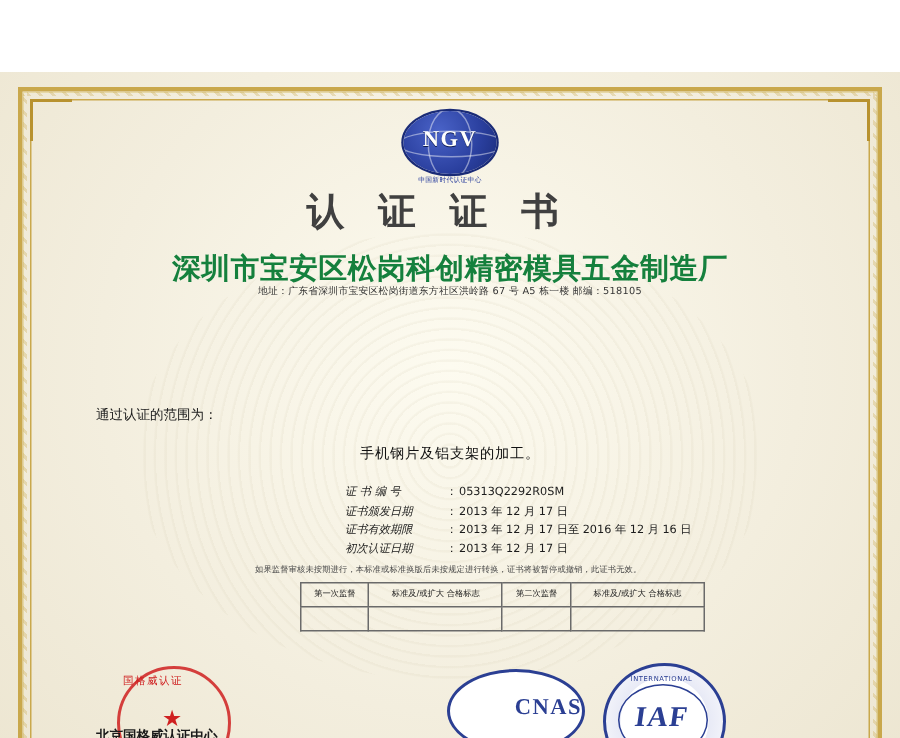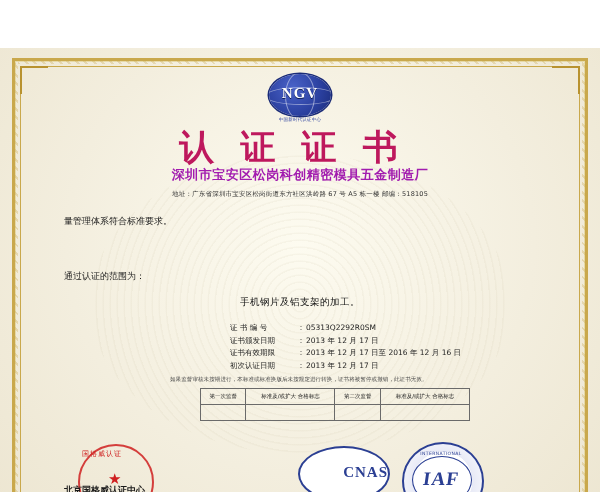--- a/index.html
+++ b/index.html
@@ -156,34 +156,34 @@
   }
 
   
   .title-cn {
     position: absolute;
     left: 0; right: 16px;
     top: 50px;
     text-align: center;
     font-family: "DejaVu Serif", serif;
     font-weight: bold;
-    font-size: 35px;
+    font-size: 25px;
     letter-spacing: 7px;
-    color: #be185d;
+    color: #404040;
   }
   .company {
     position: absolute;
     left: 0; right: 0;
     top: 92px;
     text-align: center;
     font-family: "DejaVu Serif", serif;
     font-weight: bold;
-    font-size: 13px;
+    font-size: 19px;
     letter-spacing: 0.5px;
-    color: #a21caf;
+    color: #15803d;
   }
   .address {
     position: absolute;
     left: 0; right: 0;
     top: 116px;
     text-align: center;
     font-size: 6.5px;
     color: #333;
     letter-spacing: 0.2px;
   }
@@ -222,21 +222,21 @@
   
   .details {
     position: absolute;
     left: 200px;
     top: 248px;
     font-size: 7.5px;
     line-height: 12.5px;
     color: #1c1c1c;
   }
   .details .row { display: flex; }
-  .details .lab { width: 66px; flex: 0 0 66px; }
+  .details .lab { width: 66px; flex: 0 0 66px; font-style: italic; }
   .details .sep { width: 10px; flex: 0 0 10px; text-align: center; }
   .details .val { white-space: nowrap; }
 
   .note {
     position: absolute;
     left: 140px;
     right: 30px;
     top: 302px;
     font-size: 5.5px;
     color: #4a4a4a;
@@ -454,21 +454,20 @@
       </div>
       <div class="logo-caption">中国新时代认证中心</div>
     </div>
 
     <div class="title-cn">认 证 证 书</div>
 
     <div class="company">深圳市宝安区松岗科创精密模具五金制造厂</div>
     <div class="address">地址：广东省深圳市宝安区松岗街道东方社区洪岭路 67 号 A5 栋一楼    邮编：518105</div>
 
     <div class="body-text">
-      <p>量管理体系符合标准要求。</p>
     </div>
 
     <div class="scope-label">通过认证的范围为：</div>
     <div class="scope-value">手机钢片及铝支架的加工。</div>
 
     <div class="details">
       <div class="row">
         <span class="lab">证 书 编 号</span>
         <span class="sep">：</span>
         <span class="val">05313Q2292R0SM</span>

